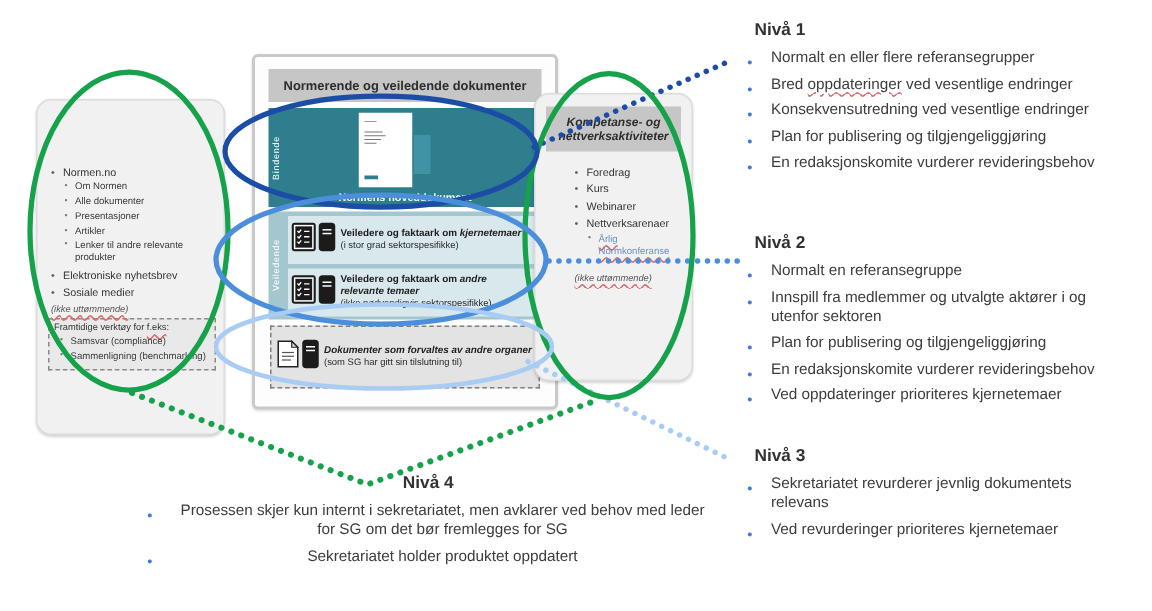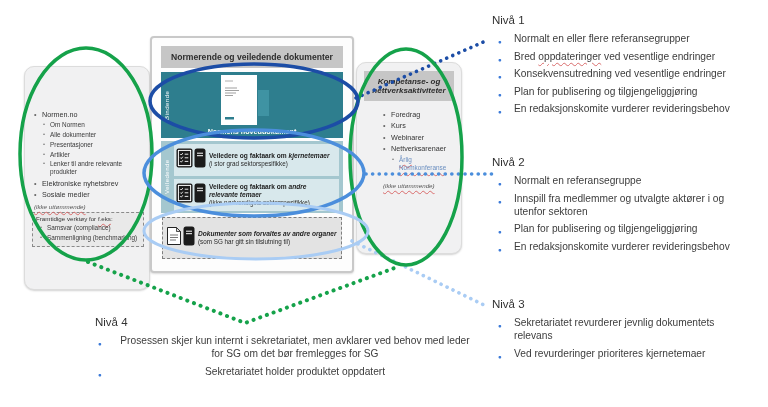--- a/index.html
+++ b/index.html
@@ -20,42 +20,42 @@
   .li2{font-size:6.4px;line-height:7.8px;margin:2px 0;padding-left:8px;margin-left:10px;position:relative;color:#3a3a3a;}
   .li2::before{content:"•";position:absolute;left:1px;top:0;color:#777;font-size:5.8px;}
   .pnote{font-size:6.2px;font-style:italic;color:#555;margin:3.5px 0 2.5px 2px;}
   .sq{text-decoration:underline;text-decoration-style:wavy;text-decoration-color:#d96c6c;
       text-decoration-thickness:1px;text-underline-offset:1.5px;}
   .future{border:1px dashed #8a8a8a;background:#e9e9e9;padding:2px 3px 2px 3px;margin-top:1px;}
   .ftitle{font-size:6.2px;color:#333;margin-bottom:1px;}
   .future .li2{margin-left:3px;}
 
   
-  #center-panel{position:absolute;left:150px;top:36px;width:200px;height:233px;background:#fdfdfd;
+  #center-panel{position:absolute;left:168px;top:36px;width:200px;height:233px;background:#fdfdfd;
                 border:2px solid #c9c9c9;border-radius:4px;z-index:2;box-shadow:0 1px 2px rgba(0,0,0,.15);}
   #center-header{position:absolute;left:9px;right:9px;top:8px;height:22px;background:#c6c6c6;
                  display:flex;align-items:center;justify-content:center;font-weight:bold;font-size:8.6px;color:#2d2d2d;}
   .tealblock{position:absolute;left:9px;right:9px;top:34px;height:66px;background:#2e7e8e;}
   .guidblock{position:absolute;left:9px;right:9px;top:103px;height:72px;background:#a4c7cf;}
   .vlabel{position:absolute;left:0;top:0;bottom:0;width:12px;display:flex;align-items:center;justify-content:center;
           color:#fff;font-size:6px;writing-mode:vertical-rl;transform:rotate(180deg);letter-spacing:.5px;}
   .caption{position:absolute;left:0;right:0;bottom:2px;text-align:center;color:#fff;font-weight:bold;font-size:7.2px;}
   .crow{position:absolute;left:13px;right:4px;height:32px;background:#d8e8ec;display:flex;align-items:center;
         gap:3px;padding:0 2px;}
   .rtext{font-size:6.6px;line-height:7.9px;color:#1d1d1d;flex:1;}
   .b{font-weight:bold;}
   .bi{font-weight:bold;font-style:italic;}
   .rnote{display:block;font-weight:normal;font-style:normal;font-size:6.3px;color:#2a2a2a;}
   .icons{display:flex;align-items:center;gap:1px;flex:0 0 auto;}
   #external-box{position:absolute;left:10px;right:10px;top:179px;height:40px;background:#e3e3e3;
                 border:1px dashed #7f7f7f;display:flex;align-items:center;gap:3px;padding:0 3px;}
 
   
   .level{position:absolute;z-index:3;}
-  .level h3{font-size:11.5px;font-weight:400;margin:0 0 6px 0;color:#323232;}
+  .level h3{font-size:11.5px;font-weight:700;margin:0 0 6px 11px;color:#323232;}
   .level .item{position:relative;padding-left:22px;font-size:10.2px;line-height:13px;margin-bottom:4.5px;
                width:240px;color:#3c3c3c;}
   .level .item::before{content:"●";position:absolute;left:6px;top:3px;font-size:6.2px;color:#3d7bd8;}
   #level4 .item{width:362px;text-align:center;}
 
   .subitem-blue{color:#6b8fc0;}
 </style>
 </head>
 <body>
 
@@ -203,30 +203,31 @@
     <div class="item">Plan for publisering og tilgjengeliggjøring</div>
     <div class="item">En redaksjonskomite vurderer revideringsbehov</div>
   </div>
 
   <div class="level" id="level2" style="left:492px;top:156px;">
     <h3>Nivå 2</h3>
     <div class="item">Normalt en referansegruppe</div>
     <div class="item">Innspill fra medlemmer og utvalgte aktører i og utenfor sektoren</div>
     <div class="item">Plan for publisering og tilgjengeliggjøring</div>
     <div class="item">En redaksjonskomite vurderer revideringsbehov</div>
+    <div class="item">Ved oppdateringer prioriteres kjernetemaer</div>
   </div>
 
   <div class="level" id="level3" style="left:492px;top:298px;">
     <h3>Nivå 3</h3>
     <div class="item">Sekretariatet revurderer jevnlig dokumentets relevans</div>
     <div class="item">Ved revurderinger prioriteres kjernetemaer</div>
   </div>
 
   <div class="level" id="level4" style="left:92px;top:316px;">
-    <h3 style="margin-left:3px;">Nivå 4</h3>
+    <h3 style="margin-left:3px;text-align:center;">Nivå 4</h3>
     <div class="item">Prosessen skjer kun internt i sekretariatet, men avklarer ved behov med leder for SG om det bør fremlegges for SG</div>
     <div class="item">Sekretariatet holder produktet oppdatert</div>
   </div>
 
   <svg class="overlay">
 
     <polyline points="88,262 245,323 400,266" fill="none" stroke="#15a24a" stroke-width="4" stroke-linecap="round" stroke-dasharray="0.1 7"></polyline>
     <line x1="356" y1="98" x2="488" y2="40" stroke="#1c4da6" stroke-width="3.6" stroke-linecap="round" stroke-dasharray="0.1 6.5"></line>
     <line x1="366" y1="174" x2="492" y2="174" stroke="#4b8edc" stroke-width="3.6" stroke-linecap="round" stroke-dasharray="0.1 6.5"></line>
     <line x1="352" y1="241" x2="486" y2="306" stroke="#a9ccf4" stroke-width="3.6" stroke-linecap="round" stroke-dasharray="0.1 6.5"></line>

